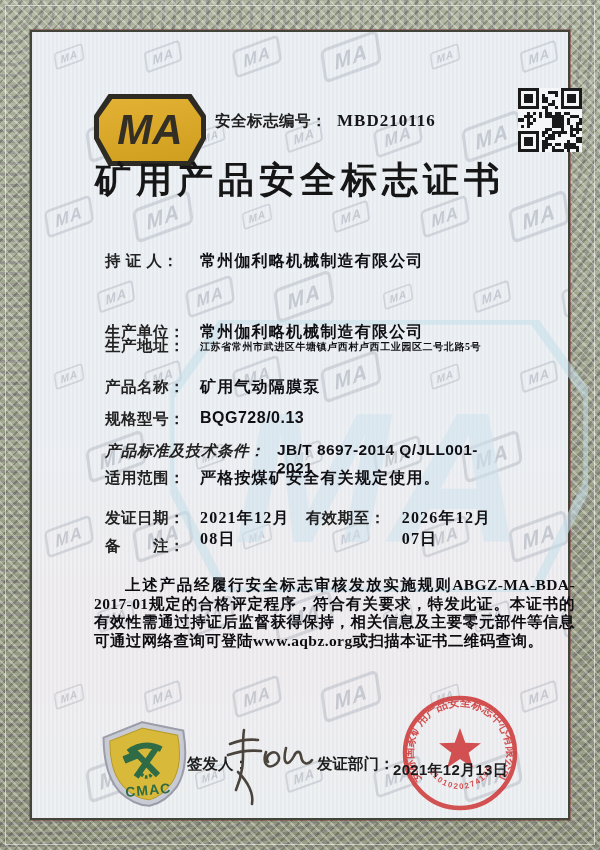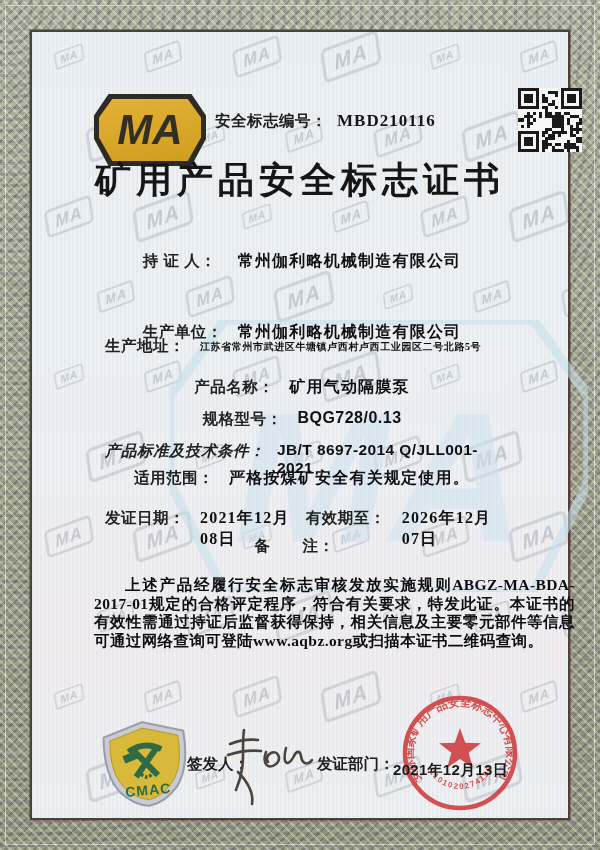--- a/index.html
+++ b/index.html
@@ -38,21 +38,21 @@
   
   .cert-no{position:absolute;left:183px;top:79px;display:flex;align-items:baseline;z-index:2;}
   .cert-no-label{font:700 15.5px "Liberation Sans",sans-serif;color:#1e1e1e;letter-spacing:.5px;text-align:right;}
   .cert-no-value{font:600 17px "Liberation Serif",serif;color:#15151b;margin-left:10px;letter-spacing:1px;}
   .qr{position:absolute;left:486px;top:56px;width:64px;height:64px;z-index:2;}
   
   .title{position:absolute;left:0;right:0;top:124px;margin:0;text-align:center;z-index:2;
     font:700 36px "Liberation Serif",serif;color:#161616;letter-spacing:5px;}
   
   .rows{position:absolute;left:73px;right:55px;top:0;bottom:0;z-index:2;}
-  .row{position:absolute;left:0;right:14px;display:flex;align-items:flex-start;justify-content:center;}
+  .row{position:absolute;left:0;right:14px;display:flex;align-items:flex-start;}
   .lbl{font:700 15.5px "Liberation Sans",sans-serif;color:#222;min-width:95px;letter-spacing:.5px;flex:0 0 auto;}
   .val{font:600 16px "Liberation Serif",serif;color:#101014;letter-spacing:1.2px;}
   .row-addr{align-items:center;}
   .row-addr .val{width:374px;font-size:10px;line-height:17.5px;letter-spacing:.6px;}
   .row-std .lbl{min-width:auto;font-style:italic;}
   .row-std .val{margin-left:12px;font:600 15.5px "Liberation Sans",sans-serif;letter-spacing:.4px;}
   .val-model{font:700 16px "Liberation Sans",sans-serif !important;letter-spacing:.5px !important;}
   .dates-row .val{width:136px;}
   .dates-row .lbl2{min-width:auto;}
   .dates-row .val2{margin-left:16px;width:auto;}

